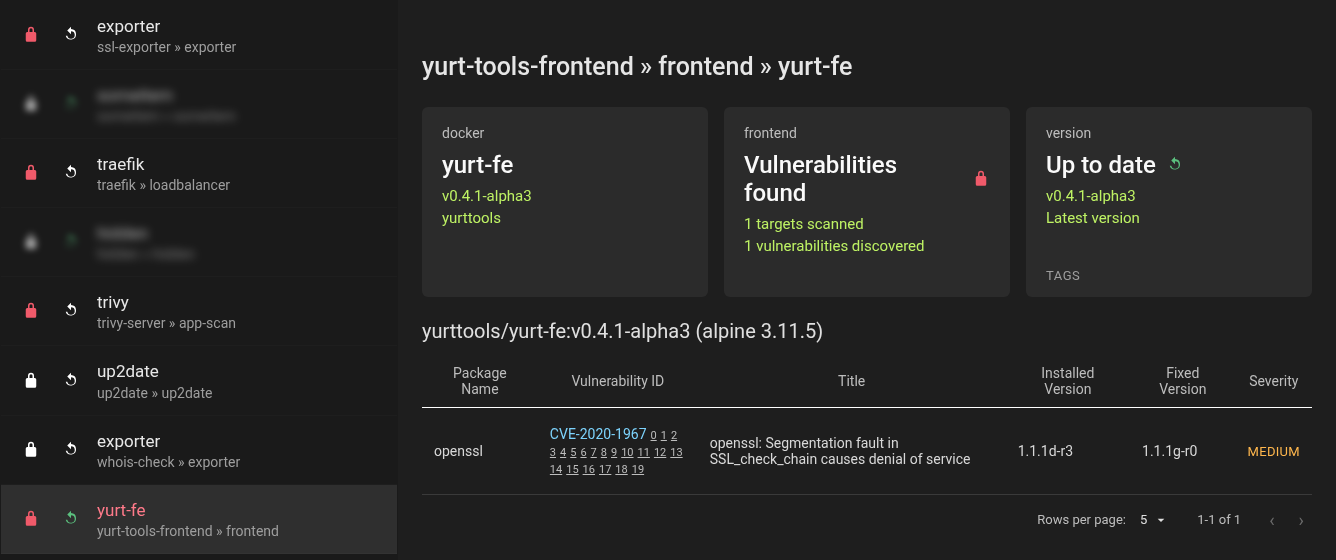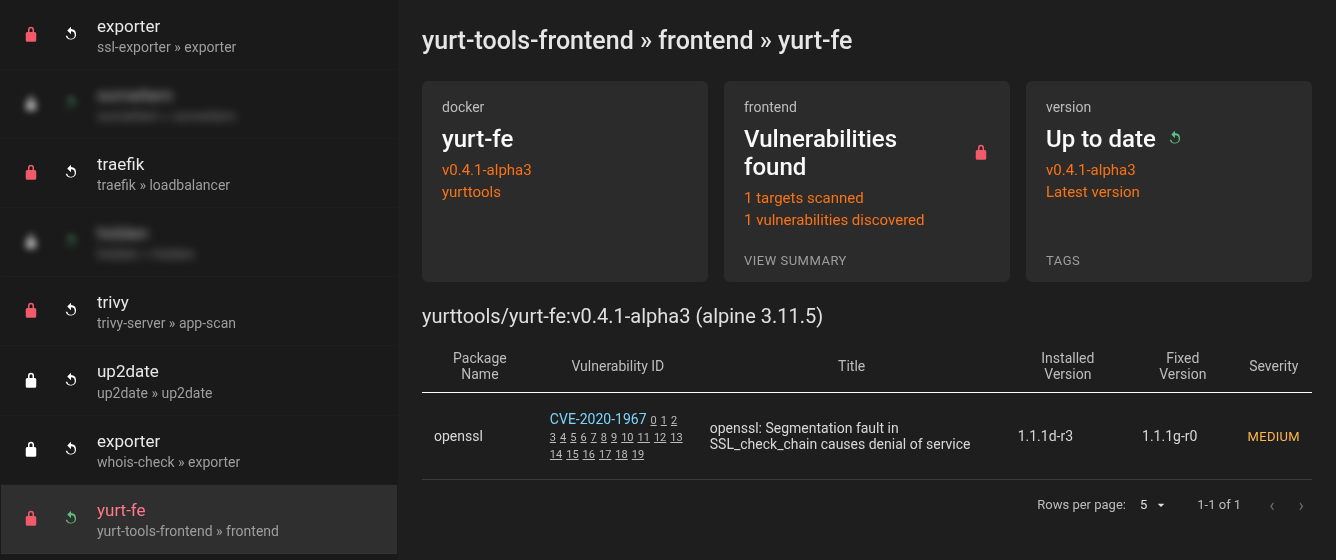--- a/index.html
+++ b/index.html
@@ -45,20 +45,21 @@
   .lock-white { fill: #ffffff; }
   .refresh-green { fill: #5bbf7e; }
   .refresh-white { fill: #ffffff; }
 
   
   .main {
     flex: 1;
     padding: 20px 24px 10px 24px;
     overflow-y: auto;
     background: #1e1e1e;
+    margin-top: 26px;
   }
   .breadcrumb {
     font-size: 25px;
     font-weight: 500;
     color: #e6e6e6;
     margin: 6px 0 26px 0;
   }
   .cards {
     display: flex;
     gap: 16px;
@@ -71,21 +72,21 @@
     padding: 18px 20px 14px 20px;
     display: flex;
     flex-direction: column;
     min-height: 190px;
   }
   .card-label { font-size: 14px; color: #bdbdbd; margin-bottom: 10px; }
   .card-title {
     font-size: 24px; font-weight: 500; color: #fafafa;
     display: flex; align-items: center; gap: 10px; margin-bottom: 8px;
   }
-  .card-line { font-size: 15px; color: #f97316; margin-bottom: 4px; }
+  .card-line { font-size: 15px; color: #bef264; margin-bottom: 4px; }
   .card-footer {
     margin-top: auto;
     font-size: 13px;
     letter-spacing: 0.5px;
     color: #9e9e9e;
     padding-top: 20px;
   }
   .inline-icon { width: 18px; height: 18px; display: inline-flex; }
   .inline-icon svg { width: 18px; height: 18px; }
 
@@ -290,21 +291,20 @@
       <div class="card-title">
         <span>Vulnerabilities found</span>
         <span class="inline-icon">
           <svg viewBox="0 0 24 24" class="lock-red">
               <use href="#lock-svg"></use>
             </svg>
         </span>
       </div>
       <div class="card-line">1 targets scanned</div>
       <div class="card-line">1 vulnerabilities discovered</div>
-      <div class="card-footer">VIEW SUMMARY</div>
     </div>
 
     <div class="card">
       <div class="card-label">version</div>
       <div class="card-title">
         <span>Up to date</span>
         <span class="inline-icon">
           <svg viewBox="0 0 24 24" class="refresh-green">
               <use href="#refresh-svg"></use>
             </svg>

